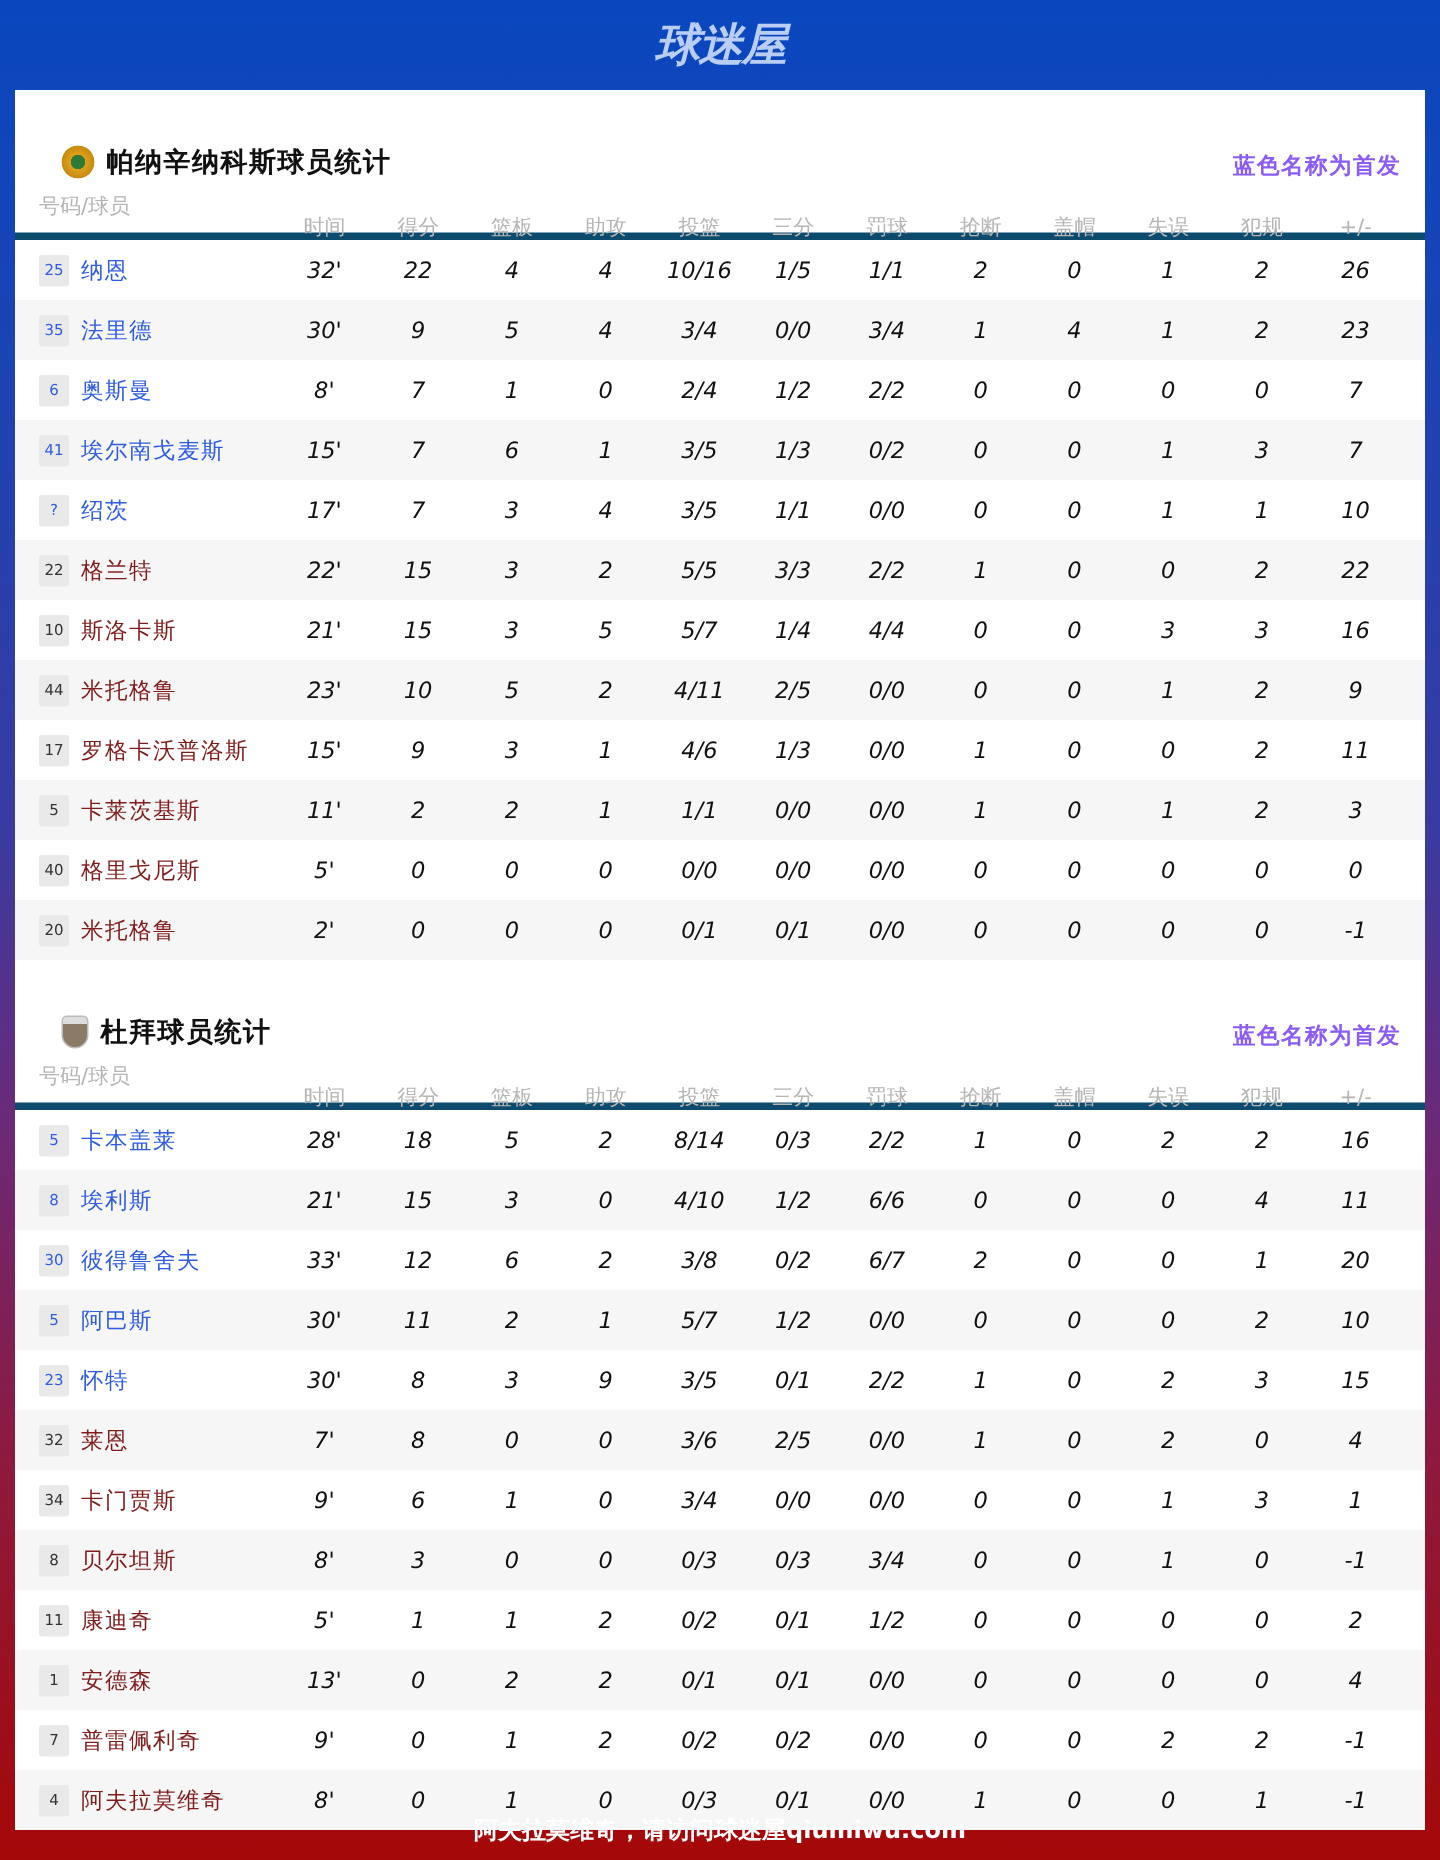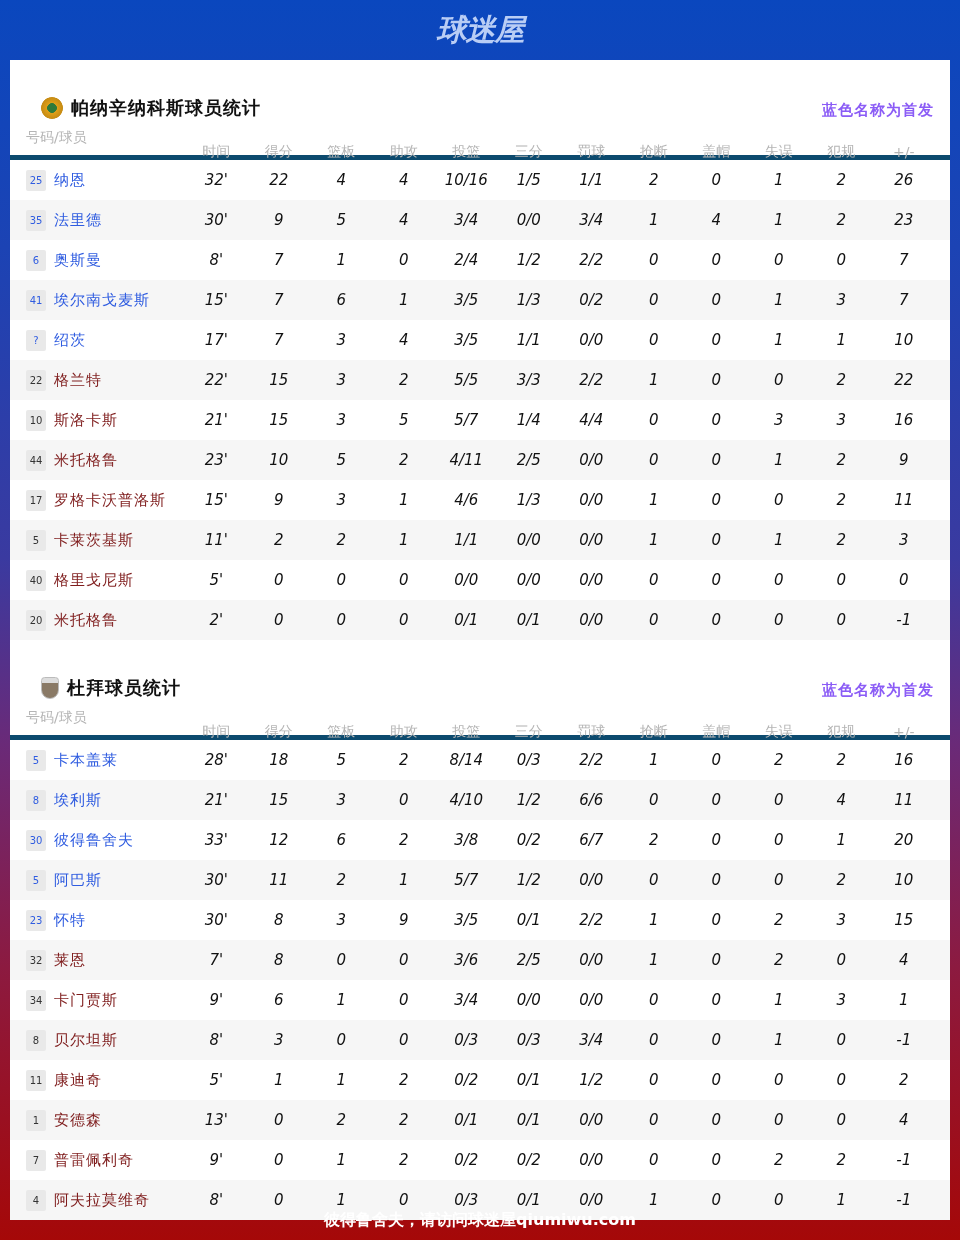--- a/index.html
+++ b/index.html
@@ -547,13 +547,13 @@
           <div class="cell">1</div>
           <div class="cell">0</div>
           <div class="cell">0</div>
           <div class="cell">1</div>
           <div class="cell">-1</div>
         </div>
       </div>
     </div>
   </div>
 
-<div class="footer">彼得鲁舍夫，请访问球迷屋qiumiwu.com</div>
+<div class="footer">阿夫拉莫维奇，请访问球迷屋qiumiwu.com</div>
 
 </body></html>

